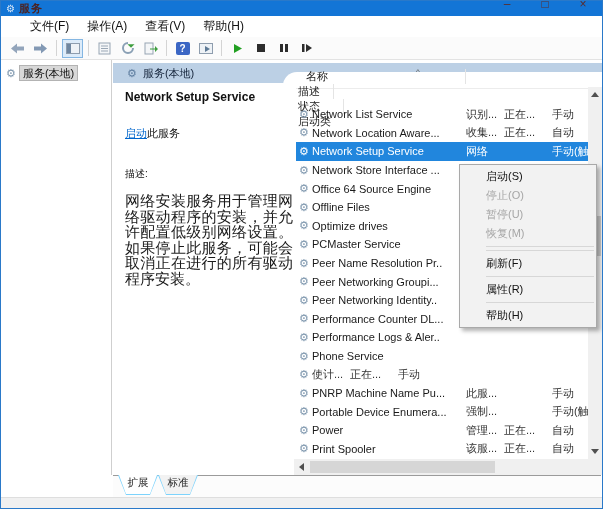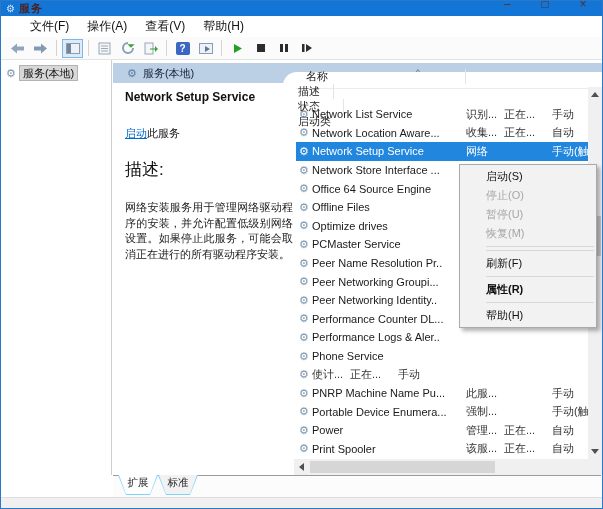--- a/index.html
+++ b/index.html
@@ -42,22 +42,22 @@
   .band{position:absolute;left:0;top:3px;width:100%;height:20px;background:var(--band);display:flex;align-items:center;}
   .band-gear{font-size:11px;color:#5f7ea0;margin:0 6px 0 14px;}
   .band-title{font-size:11px;color:#14233a;}
   .list-tab{position:absolute;left:170px;top:12px;right:0;bottom:0;background:#fff;border-top-left-radius:14px;}
 
   
   .info{position:absolute;left:12px;top:30px;width:160px;}
   .svc-title{font-size:12px;font-weight:bold;color:#111;}
   .start-line{margin-top:22px;font-size:11px;color:#111;}
   .start-link{color:var(--link);text-decoration:underline;}
-  .desc-label{margin-top:17px;font-size:17px;color:#111;}
-  .desc-text{margin-top:19px;font-size:11px;line-height:15.5px;color:#1a1a1a;width:168px;text-align:justify;}
+  .desc-label{margin-top:26px;font-size:10px;color:#111;}
+  .desc-text{margin-top:12px;font-size:15px;line-height:15.5px;color:#1a1a1a;width:168px;text-align:justify;}
 
   
   .lheader{position:absolute;left:295px;top:68px;width:292px;height:20px;display:flex;font-size:11px;color:#222;border-bottom:1px solid #ececec;flex-direction:column;}
   .lheader .hc{display:flex;align-items:center;border-right:1px solid #e4e4e4;padding-left:10px;}
   .hc.h-name{width:170px;position:relative;}
   .hc.h-desc{width:38px;padding-left:2px;}
   .hc.h-status{width:48px;padding-left:2px;}
   .hc.h-start{width:36px;padding-left:2px;border-right:none;}
   .sortmark{position:absolute;left:120px;top:-2px;font-size:8px;color:#555;}
 
@@ -82,21 +82,21 @@
   .vthumb{position:absolute;left:1px;top:129px;width:12px;height:40px;background:#c9c9c9;}
   .hscroll{position:absolute;left:293px;top:458px;width:294px;height:16px;background:#f0f0f0;display:flex;align-items:center;}
   .hbtn{width:14px;height:16px;display:flex;align-items:center;justify-content:center;}
   .hthumb{width:185px;height:12px;background:#d6d6d6;margin-left:2px;}
   .scorner{position:absolute;left:587px;top:458px;width:14px;height:16px;background:#f0f0f0;}
 
   
   .ctxmenu{position:absolute;left:458px;top:163px;width:138px;background:var(--menubg);border:1px solid #a9a9a9;box-shadow:3px 3px 4px rgba(0,0,0,.3);z-index:20;padding:2px 0;}
   .mitem{position:relative;height:19px;line-height:19px;font-size:11px;color:#111;padding-left:26px;}
   .mitem.dis{color:var(--graytext);}
-  .mitem.bold{font-weight:bold;}
+  .mitem.bold{font-weight:normal;}
   .marrow{position:absolute;right:9px;top:0;font-size:12px;color:#444;}
   .msep{height:1px;background:#d7d7d7;margin:3px 2px 3px 26px;}
 
   
   .tabstrip{position:absolute;left:112px;top:474px;right:1px;height:22px;background:#fcfcfc;border-top:1px solid #9b9b9b;display:flex;padding-left:5px;}
   .tab{position:relative;width:40px;height:20px;margin-top:-1px;clip-path:polygon(0 0,100% 0,calc(100% - 8px) 100%,8px 100%);background:#7dd3fc;}
   .tab-in{position:absolute;left:1px;right:1px;top:0;bottom:1px;clip-path:polygon(0 0,100% 0,calc(100% - 7px) 100%,7px 100%);background:#f2f2f2;display:flex;align-items:flex-start;justify-content:center;}
   .tab.active .tab-in{background:#ffffff;}
   .tab-in span{font-size:10.5px;color:#222;line-height:15px;}
   .statusbar{position:absolute;left:0;top:496px;width:100%;height:12px;background:#f0f0f0;border-top:1px solid #dedede;}

